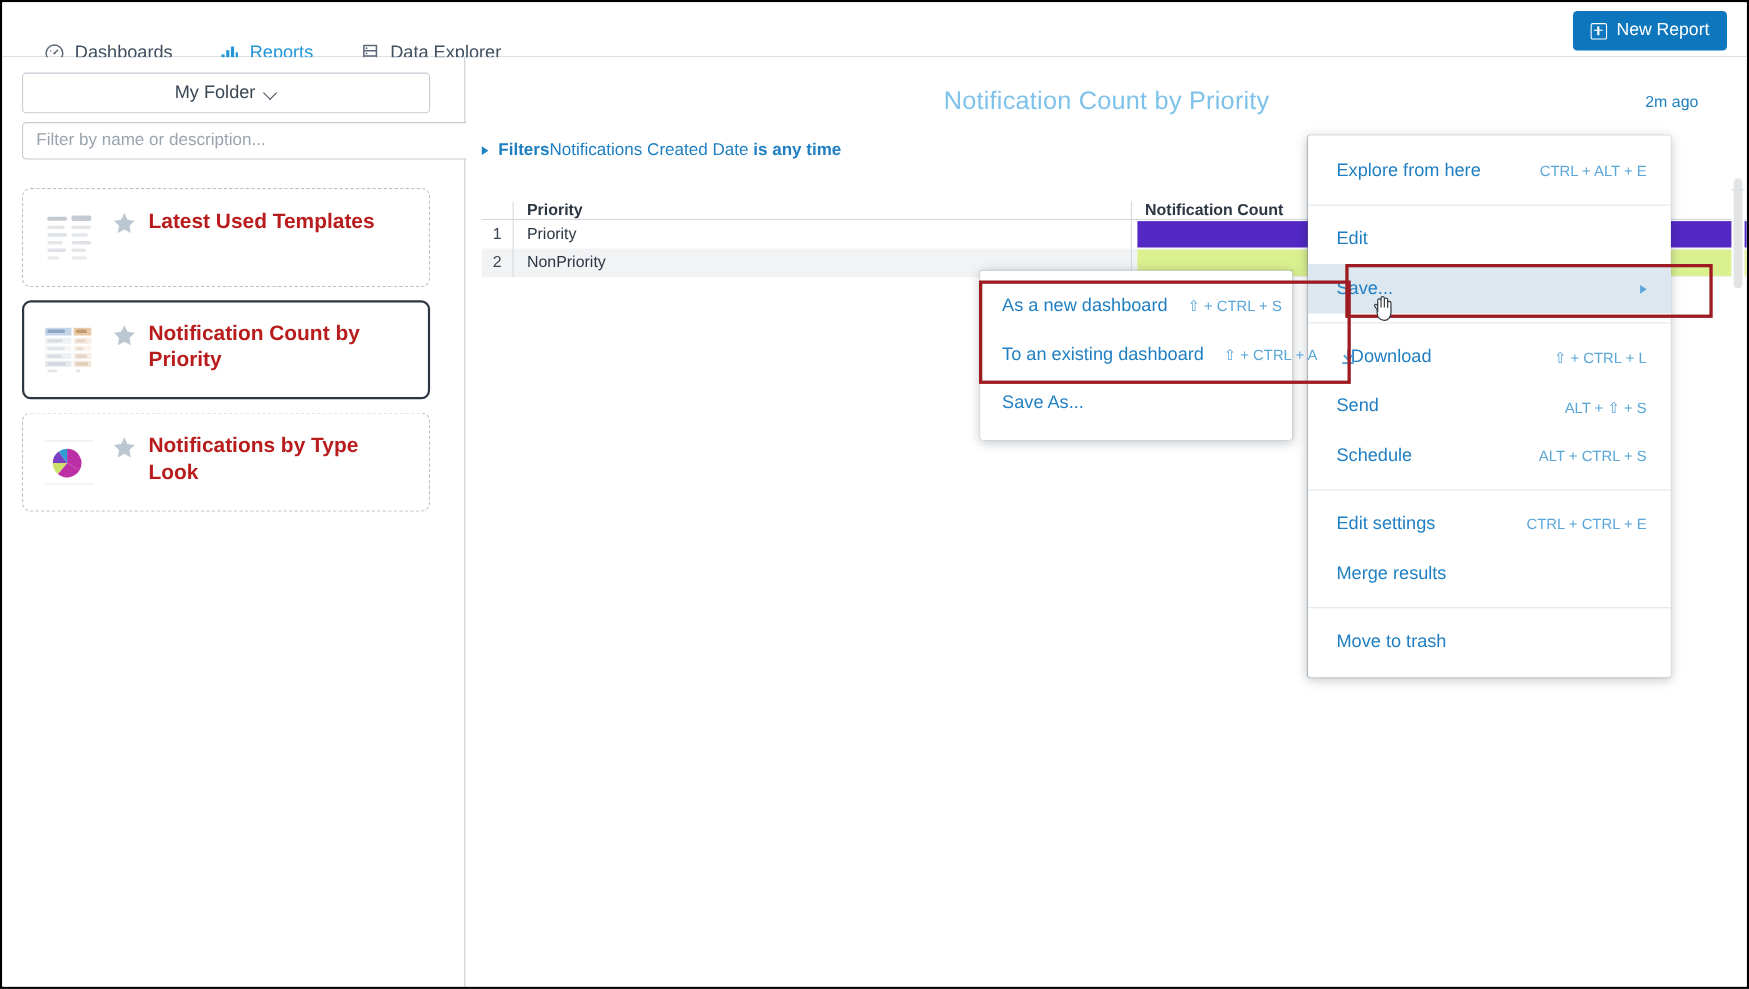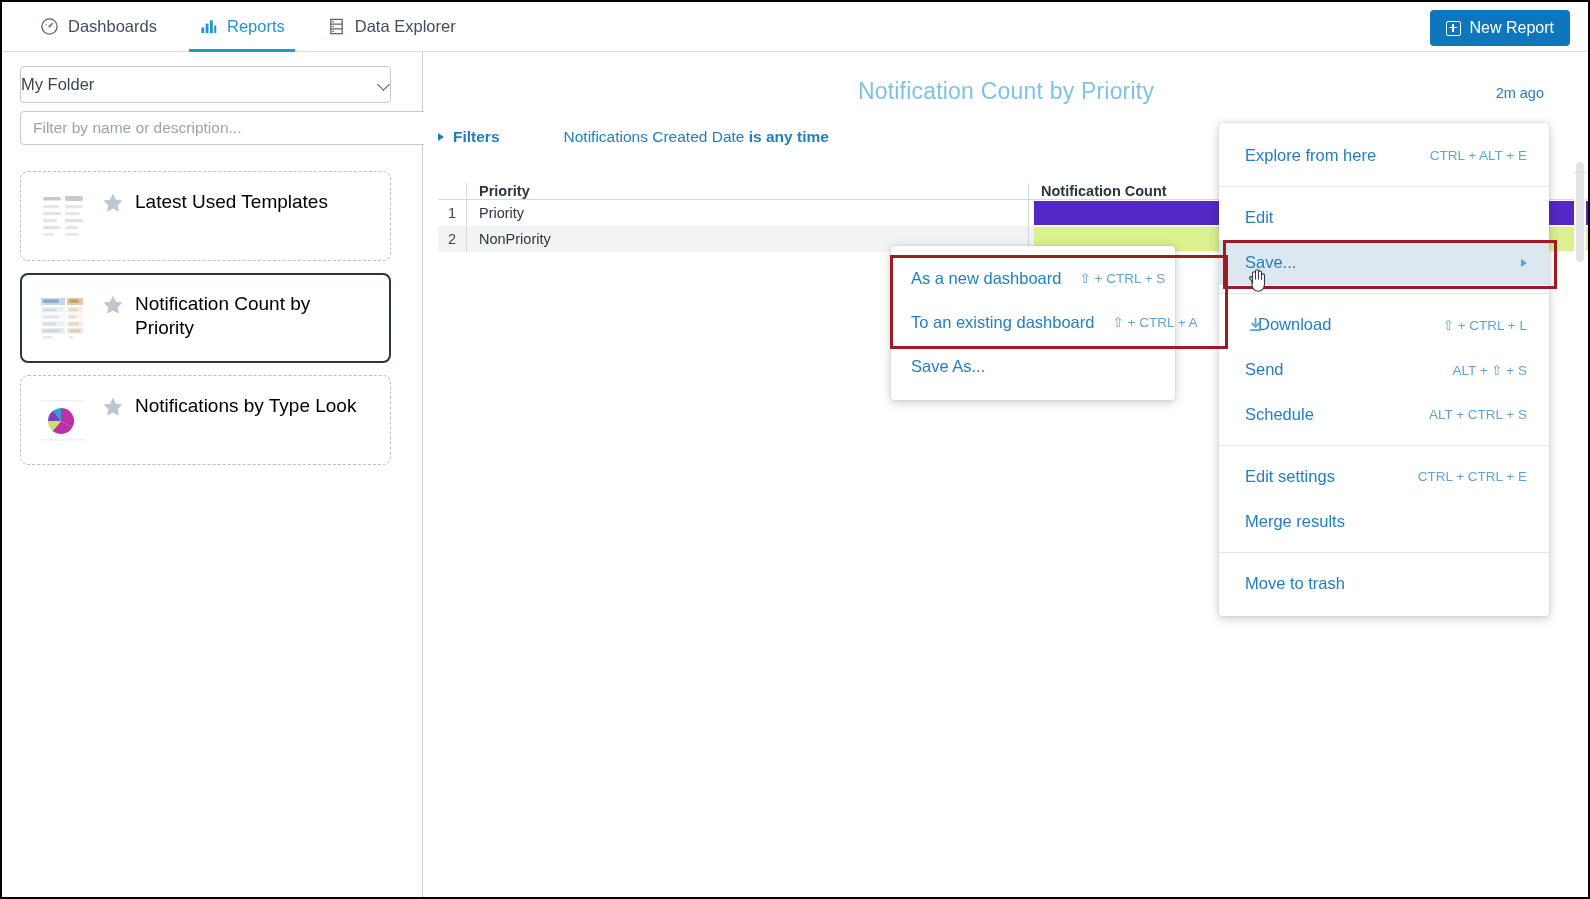--- a/index.html
+++ b/index.html
@@ -25,20 +25,21 @@
     background: #fff;
     border-bottom: 1px solid #d8dde3;
     display: flex; align-items: center;
   }
   .tabs { display: flex; align-items: stretch; height: 50px; margin-left: 22px; }
   .tab {
     display: flex; align-items: center; gap: 9px;
     padding: 0 16px; height: 50px;
     font-size: 16.5px; color: #3e4e5e; cursor: pointer;
     position: relative;
+    margin-top: 22px;
   }
   .tab + .tab { margin-left: 10px; text-align: right; }
   .tab.active { color: #2196d6; }
   .tab.active::after {
     content: ""; position: absolute; left: 6px; right: 6px; bottom: 0;
     height: 3px; background: #2196d6;
   }
   .tab .ic { display: inline-flex; align-items: center; justify-content: center; width: 19px; height: 19px; }
   .newreport {
     position: absolute; right: 18px; top: 8px;
@@ -60,21 +61,21 @@
 
   
   .sidebar {
     position: absolute; left: 0; top: 50px; bottom: 0; width: 421px;
     background: #fff; border-right: 1px solid #c9ced4;
     padding: 14px 18px 0 18px;
   }
   .folderbtn {
     width: 371px; height: 37px;
     border: 1px solid #c3cbd3; border-radius: 4px;
-    display: flex; align-items: center; justify-content: space-between; gap: 9px;
+    display: flex; align-items: center; justify-content: center; gap: 9px;
     font-size: 16.5px; color: #3a4653; cursor: pointer; background: #fff;
   }
   .chev { display: inline-block; width: 11px; height: 11px; position: relative; }
   .chev::before {
     content: ""; position: absolute; left: 0; top: 1px;
     width: 8px; height: 8px;
     border-right: 1.6px solid #4a5560; border-bottom: 1.6px solid #4a5560;
     transform: rotate(45deg);
   }
   .filterinput {
@@ -92,35 +93,35 @@
     padding: 18px 16px 18px 14px; cursor: pointer;
     border: 1px dashed #b9c0c8;
     margin-bottom: 12px;
   }
   .card.selected { border: 2px solid #2b3642; padding: 17px 15px 17px 13px; }
   .card .thumb { width: 62px; min-width: 62px; height: 50px; margin-top: 2px; }
   .card .body { flex: 1; min-width: 0; }
   .card .titlerow { display: flex; align-items: flex-start; gap: 10px; }
   .card .star { width: 24px; min-width: 24px; height: 24px; margin-top: 1px; }
   .card .ctitle {
-    font-size: 19px; font-weight: normal; color: #000000; line-height: 1.28;
+    font-size: 19px; font-weight: bold; color: #b91c1c; line-height: 1.28;
   }
   .card .cdesc {
     margin-top: 11px; font-size: 16px; color: #46525f; line-height: 1.45;
   }
 
   
   .main { position: absolute; left: 422px; top: 50px; right: 0; bottom: 0; background: #fff; }
   .rtitle {
     position: absolute; left: 0; right: 0; top: 26px;
     text-align: center; font-size: 23px; color: #7ec2ea; letter-spacing: 0.2px;
   }
   .rtime { position: absolute; right: 44px; top: 33px; font-size: 14.5px; color: #2080c0; }
 
-  .filterbar { position: absolute; left: 14px; top: 76px; display: flex; align-items: center; gap: 64px; }
+  .filterbar { position: absolute; left: 14px; top: 76px; display: flex; align-items: center; }
   .filters-toggle { display: flex; align-items: center; gap: 9px; cursor: pointer; }
   .tri {
     width: 0; height: 0; border-left: 6px solid #1e7fc0;
     border-top: 4.5px solid transparent; border-bottom: 4.5px solid transparent;
   }
   .filters-label { font-size: 15.5px; font-weight: bold; color: #1e7fc0; }
   .filter-desc { font-size: 15.5px; color: #1f7fc2; cursor: pointer; }
   .filter-desc b { font-weight: bold; }
 
   
@@ -134,21 +135,21 @@
   .td-idx { width: 28px; text-align: center; font-size: 14.5px; color: #3a4653; line-height: 26px; }
   .td-pri { width: 562px; padding-left: 12px; border-left: 1px solid #d4d9de; font-size: 14.5px; color: #2b3642; line-height: 26px; }
   .td-cnt { flex: 1; border-left: 1px solid #d4d9de; position: relative; }
   .bar { position: absolute; left: 5px; top: 1px; bottom: 1px; }
 
   
   .menu {
     position: absolute; background: #fff; border-radius: 3px;
     box-shadow: 0 2px 10px rgba(20,35,50,.26), 0 0 1px rgba(20,35,50,.3);
   }
-  .mainmenu { left: 1217px; top: 121px; width: 330px; padding: 10px 0 10px 0; }
+  .mainmenu { left: 1187px; top: 121px; width: 330px; padding: 10px 0 10px 0; }
   .mi {
     position: relative; display: flex; align-items: center;
     height: 45px; padding: 0 22px 0 26px; cursor: pointer;
     font-size: 16.5px; color: #1f7fc2; white-space: nowrap;
   }
   .mi .mlabel { flex: 1; }
   .mi .mkeys { font-size: 13.5px; color: #5ba6d8; margin-left: 18px; }
   .mi .micon { position: absolute; left: 28px; width: 18px; display: flex; align-items: center; }
   .mi.has-icon { padding-left: 39px; }
   .mi.highlight { background: #dce7ef; }

